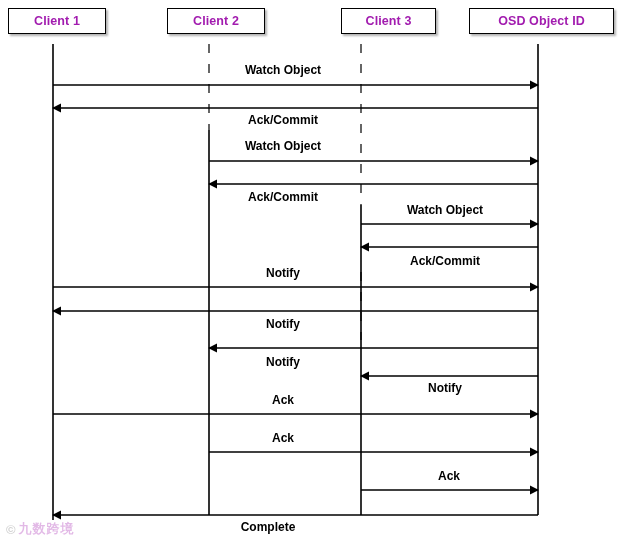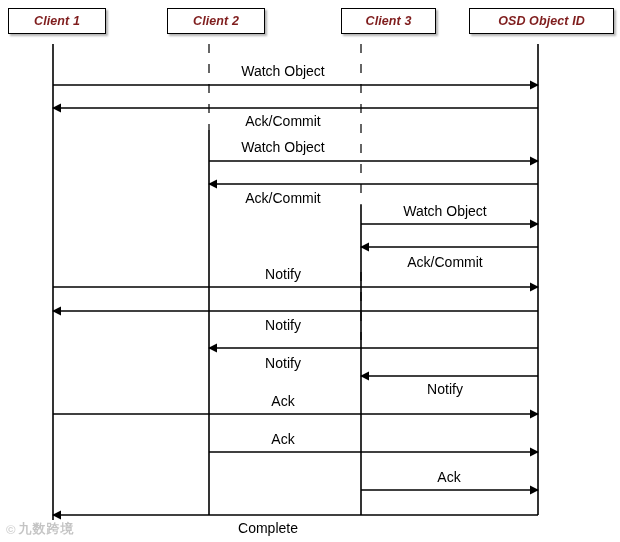--- a/index.html
+++ b/index.html
@@ -35,47 +35,46 @@
     box-shadow: 2px 2px 2px rgba(0,0,0,0.30);
     display: flex;
     align-items: center;
     justify-content: center;
     height: 26px;
     top: 8px;
   }
   .actor-label {
     font-size: 12.5px;
     font-weight: 700;
-    color: #7f1d1d;
+    color: #a21caf;
     letter-spacing: 0.1px;
     white-space: nowrap;
-    font-style: italic;
   }
   .msg-label {
     position: absolute;
-    font-size: 14px;
-    font-weight: 400;
+    font-size: 12px;
+    font-weight: 700;
     color: #000000;
     white-space: nowrap;
     transform: translateX(-50%);
   }
   .watermark {
     position: absolute;
     left: 6px;
     bottom: 4px;
     display: flex;
     align-items: center;
     gap: 3px;
     opacity: 0.30;
     pointer-events: none;
   }
   .wm-text {
     font-size: 13px;
     font-weight: 700;
-    color: #404040;
+    color: #a21caf;
     letter-spacing: 1px;
   }
   .wm-mark {
     font-size: 13px;
     font-weight: 700;
     color: #6b6b6b;
   }
 </style>
 </head>
 <body>

